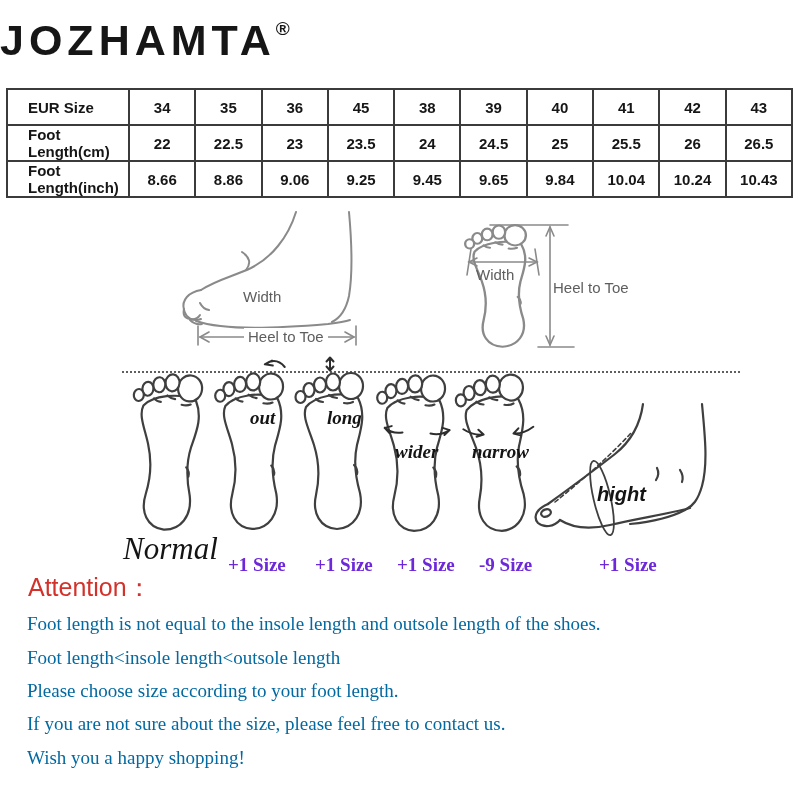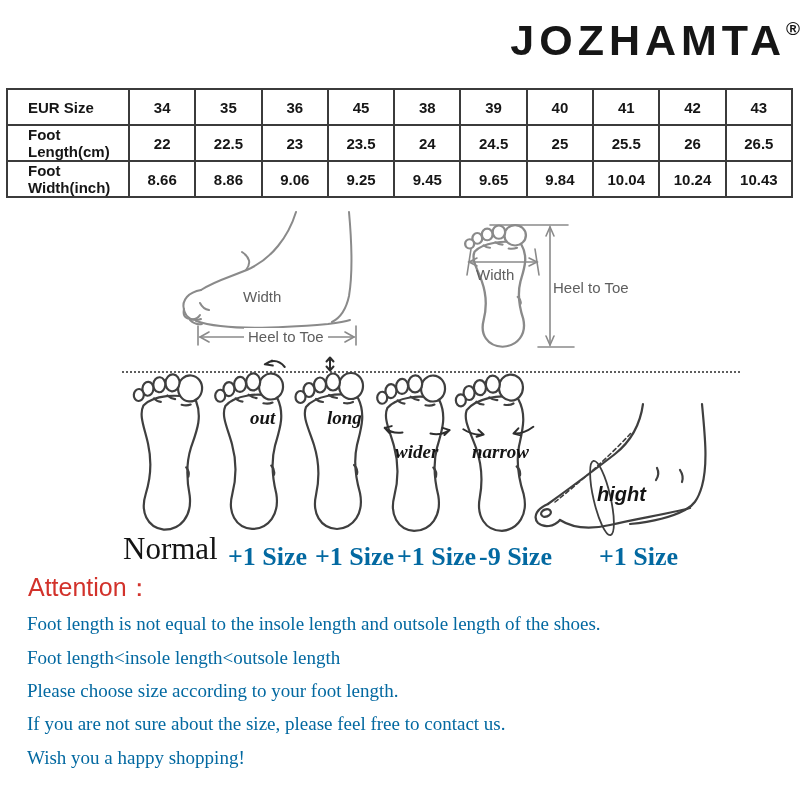--- a/index.html
+++ b/index.html
@@ -1,20 +1,20 @@
 <!DOCTYPE html>
 <html><head>
 <meta charset="utf-8">
 <style>
   html,body{margin:0;padding:0;background:#fff;}
   .page{position:relative;width:800px;height:800px;background:#ffffff;overflow:hidden;
         font-family:"Liberation Sans",sans-serif;color:#111;}
 
   
-  .brand{position:absolute;top:16px;left:0;width:100%;text-align:right;
+  .brand{position:absolute;top:16px;left:0;width:100%;text-align:left;
          font-weight:bold;font-size:43px;letter-spacing:5px;color:#161616;}
   .brand sup{font-size:19px;letter-spacing:0;vertical-align:20px;font-weight:bold;}
 
   
   .size-table{position:absolute;left:6px;top:88px;width:787px;border-collapse:collapse;
               table-layout:fixed;}
   .size-table th,.size-table td{border:2px solid #3b3b3b;height:34px;
               font-size:15px;font-weight:bold;color:#161616;padding:0;}
   .size-table th{text-align:left;padding-left:20px;font-size:15px;}
   .size-table td{text-align:center;}
@@ -30,22 +30,22 @@
   .lbl-gray{position:absolute;color:#5e5e5e;font-size:15px;white-space:nowrap;}
   .lbl-gray.on-line{background:#ffffff;padding:0 4px;}
 
   .dotline{position:absolute;left:122px;top:371px;width:618px;height:0;
            border-top:2px dotted #5f5f5f;}
 
   .foot-word{position:absolute;font-family:"Liberation Serif",serif;font-weight:bold;
              font-size:19px;color:#141414;white-space:nowrap;font-style:italic;}
   .foot-word.sans{font-family:"Liberation Sans",sans-serif;font-size:20px;}
   .size-word{position:absolute;font-family:"Liberation Serif",serif;font-weight:bold;
-             font-size:26px;color:#0369a1;white-space:nowrap;}
-  .normal-word{position:absolute;font-family:"Liberation Serif",serif;
+             font-size:19px;color:#6d28d9;white-space:nowrap;margin-top:12px;}
+  .normal-word{position:absolute;font-family:"Liberation Serif",serif;font-style:italic;
                font-size:31px;color:#141414;white-space:nowrap;}
 
   .attention-heading{position:absolute;left:28px;top:571px;font-size:25px;color:#d2322b;}
   .att-line{position:absolute;left:27px;font-size:19px;color:#0369a1;white-space:nowrap;font-family:Liberation Serif, serif;}
 </style>
 </head>
 <body>
 
 <div class="page">
 
@@ -102,21 +102,21 @@
       <td>23</td>
       <td>23.5</td>
       <td>24</td>
       <td>24.5</td>
       <td>25</td>
       <td>25.5</td>
       <td>26</td>
       <td>26.5</td>
     </tr>
     <tr>
-      <th>Foot Width(inch)</th>
+      <th>Foot Length(inch)</th>
       <td>8.66</td>
       <td>8.86</td>
       <td>9.06</td>
       <td>9.25</td>
       <td>9.45</td>
       <td>9.65</td>
       <td>9.84</td>
       <td>10.04</td>
       <td>10.24</td>
       <td>10.43</td>

